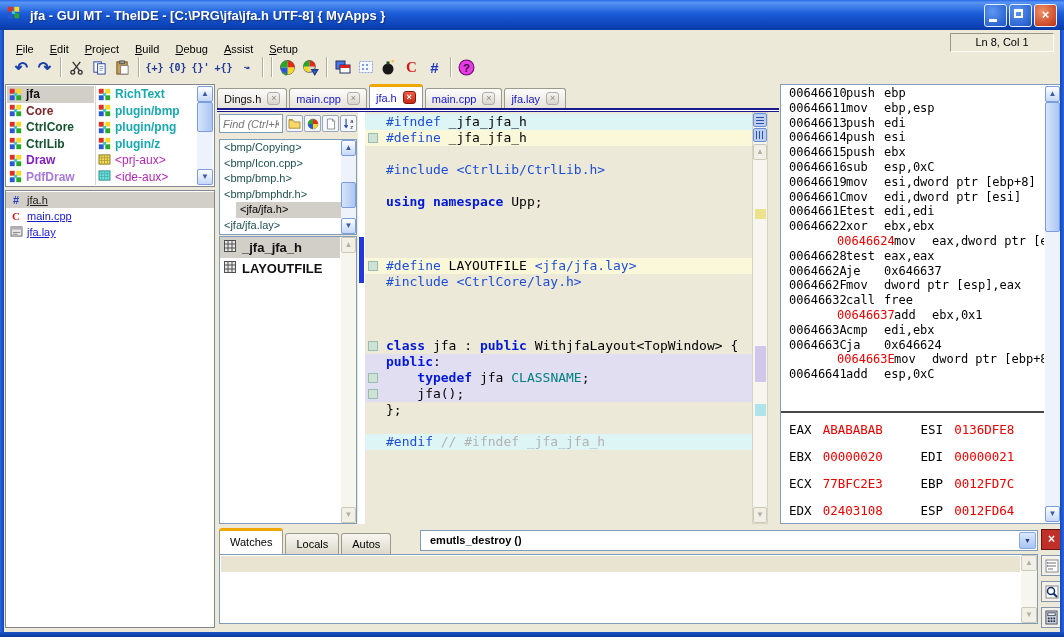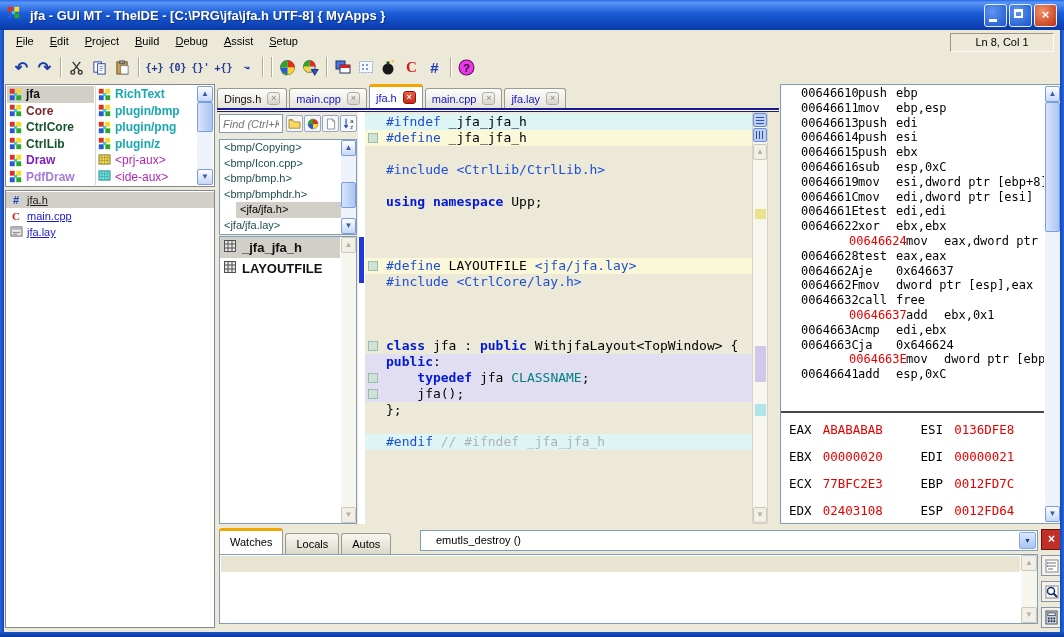--- a/index.html
+++ b/index.html
@@ -19,21 +19,21 @@
   .wb.close{background:radial-gradient(circle at 35% 30%,#ef9168,#c03010);}
   .wb .g-min{position:absolute;left:4px;bottom:4px;width:8px;height:3px;background:#fff;}
   .wb .g-max{position:absolute;left:4px;top:4px;width:9px;height:9px;border:2px solid #fff;border-top-width:3px;box-sizing:border-box;}
   .wb .g-x{color:#fff;font-weight:bold;font-size:13px;line-height:19px;display:block;text-align:center;}
   .wb-l{left:0;top:30px;width:4px;height:602px;background:linear-gradient(90deg,#2a64e0,#1048b8);}
   .wb-r{right:0;top:30px;width:4px;height:602px;background:linear-gradient(90deg,#1048b8,#2a64e0);}
   .wb-b{left:0;top:632px;width:1064px;height:5px;background:linear-gradient(#1a52c8,#0a3a9a);z-index:50;}
 
   
   .menubar{left:4px;top:30px;width:1056px;height:22px;line-height:22px;padding-left:4px;box-sizing:border-box;}
-  .menu-item{display:inline-block;padding:0 8px;font-size:11px;}
+  .menu-item{display:inline-block;padding:8px 8px;font-size:11px;}
   .menu-item::first-letter{text-decoration:underline;}
   .pos-box{right:10px;top:33px;width:102px;height:17px;border:1px solid;border-color:#9a9788 #fffef4 #fffef4 #9a9788;
            text-align:center;line-height:16px;font-size:11px;}
   .toolbar{left:4px;top:52px;width:1056px;height:30px;display:flex;align-items:center;padding-left:6px;box-sizing:border-box;}
   .tb-btn{width:23px;height:23px;display:flex;align-items:center;justify-content:center;flex:0 0 auto;}
   .tb-sep{width:1px;height:20px;background:#b0ac98;box-shadow:1px 0 0 #fff;margin:0 4px;flex:0 0 auto;}
   .glyph{font-weight:bold;}
   .g-blue{color:#1a3faa;font-size:16px;}
   .g-red{color:#d81818;font-size:15px;font-family:"Liberation Serif",serif;}
   .g-navy{color:#2038c0;font-size:15px;}
@@ -103,36 +103,36 @@
   .dots-v{width:8px;height:8px;background:repeating-linear-gradient(90deg,#3050a0 0 1px,transparent 1px 3px);}
   .ed-mark{position:absolute;left:2px;width:11px;}
   .mk-y{top:96px;height:10px;background:#ece28c}
   .mk-l{top:233px;height:36px;background:#cfc8ea}
   .mk-c{top:291px;height:12px;background:#aee4ea}
 
   
   .disasm{left:780px;top:84px;width:281px;height:440px;background:#fff;border:1px solid #7f9db9;box-sizing:border-box;}
   .dis-list{position:absolute;left:0;top:1px;right:16px;height:325px;overflow:hidden;}
   .dr{height:14.8px;line-height:14.8px;font-family:"DejaVu Sans Mono","Liberation Mono",monospace;font-size:12px;white-space:nowrap;}
-  .da{display:inline-block;width:57px;padding-left:20px;}
+  .da{display:inline-block;width:57px;padding-left:8px;}
   .do{display:inline-block;width:38px;}
   .red{color:#e80000;margin-left:48px;}
   .dis-sep{position:absolute;left:0;top:326px;right:16px;height:2px;background:#484848;border-bottom:1px solid #fff;}
   .regs{position:absolute;left:0;top:331px;right:16px;bottom:1px;}
   .reg-row{height:27px;line-height:27px;display:flex;font-family:"DejaVu Sans Mono","Liberation Mono",monospace;font-size:12.5px;}
   .rl{width:36px;margin-left:8px;}
   .rv{width:96px;color:#e80000;}
 
   
   .dbg-tabs{left:219px;top:528px;height:26px;display:flex;align-items:flex-end;gap:2px;}
   .dtab{height:21px;padding:0 10px;line-height:20px;font-size:11px;box-sizing:border-box;
         background:linear-gradient(#f8f6f0,#dcd8ca);border:1px solid #9c9a8c;border-bottom:none;border-radius:3px 3px 0 0;}
   .dtab.active{height:26px;background:#fff;border-top:3px solid #f0a800;line-height:22px;}
   .frame-combo{left:420px;top:530px;width:618px;height:21px;background:#fff;border:1px solid #7f9db9;box-sizing:border-box;
-               font-size:11px;line-height:19px;padding-left:15px;}
+               font-size:11px;line-height:19px;padding-left:9px;font-weight:bold;}
   .combo-btn{position:absolute;right:1px;top:1px;width:17px;height:17px;box-sizing:border-box;border:1px solid #88a8e0;border-radius:2px;
              background:linear-gradient(#dce8fc,#a8c4f4);text-align:center;font-size:7px;color:#1a3a7a;line-height:16px;}
   .watch-list{left:219px;top:554px;width:819px;height:70px;background:#fff;border:1px solid #7f9db9;box-sizing:border-box;}
   .watch-row{position:absolute;left:1px;top:1px;right:17px;height:16px;background:#e9e3d2;}
   .side-btns{left:1041px;top:529px;width:22px;}
   .sbtn{width:21px;height:21px;margin-bottom:5px;border:1px solid #8894a8;background:#f2f0e8;
         display:flex;align-items:center;justify-content:center;box-sizing:border-box;}
   .sbtn.closebtn{background:#c03028;border-color:#6a1410;color:#fff;font-weight:bold;font-size:12px;line-height:19px;}
 </style>
 </head>

